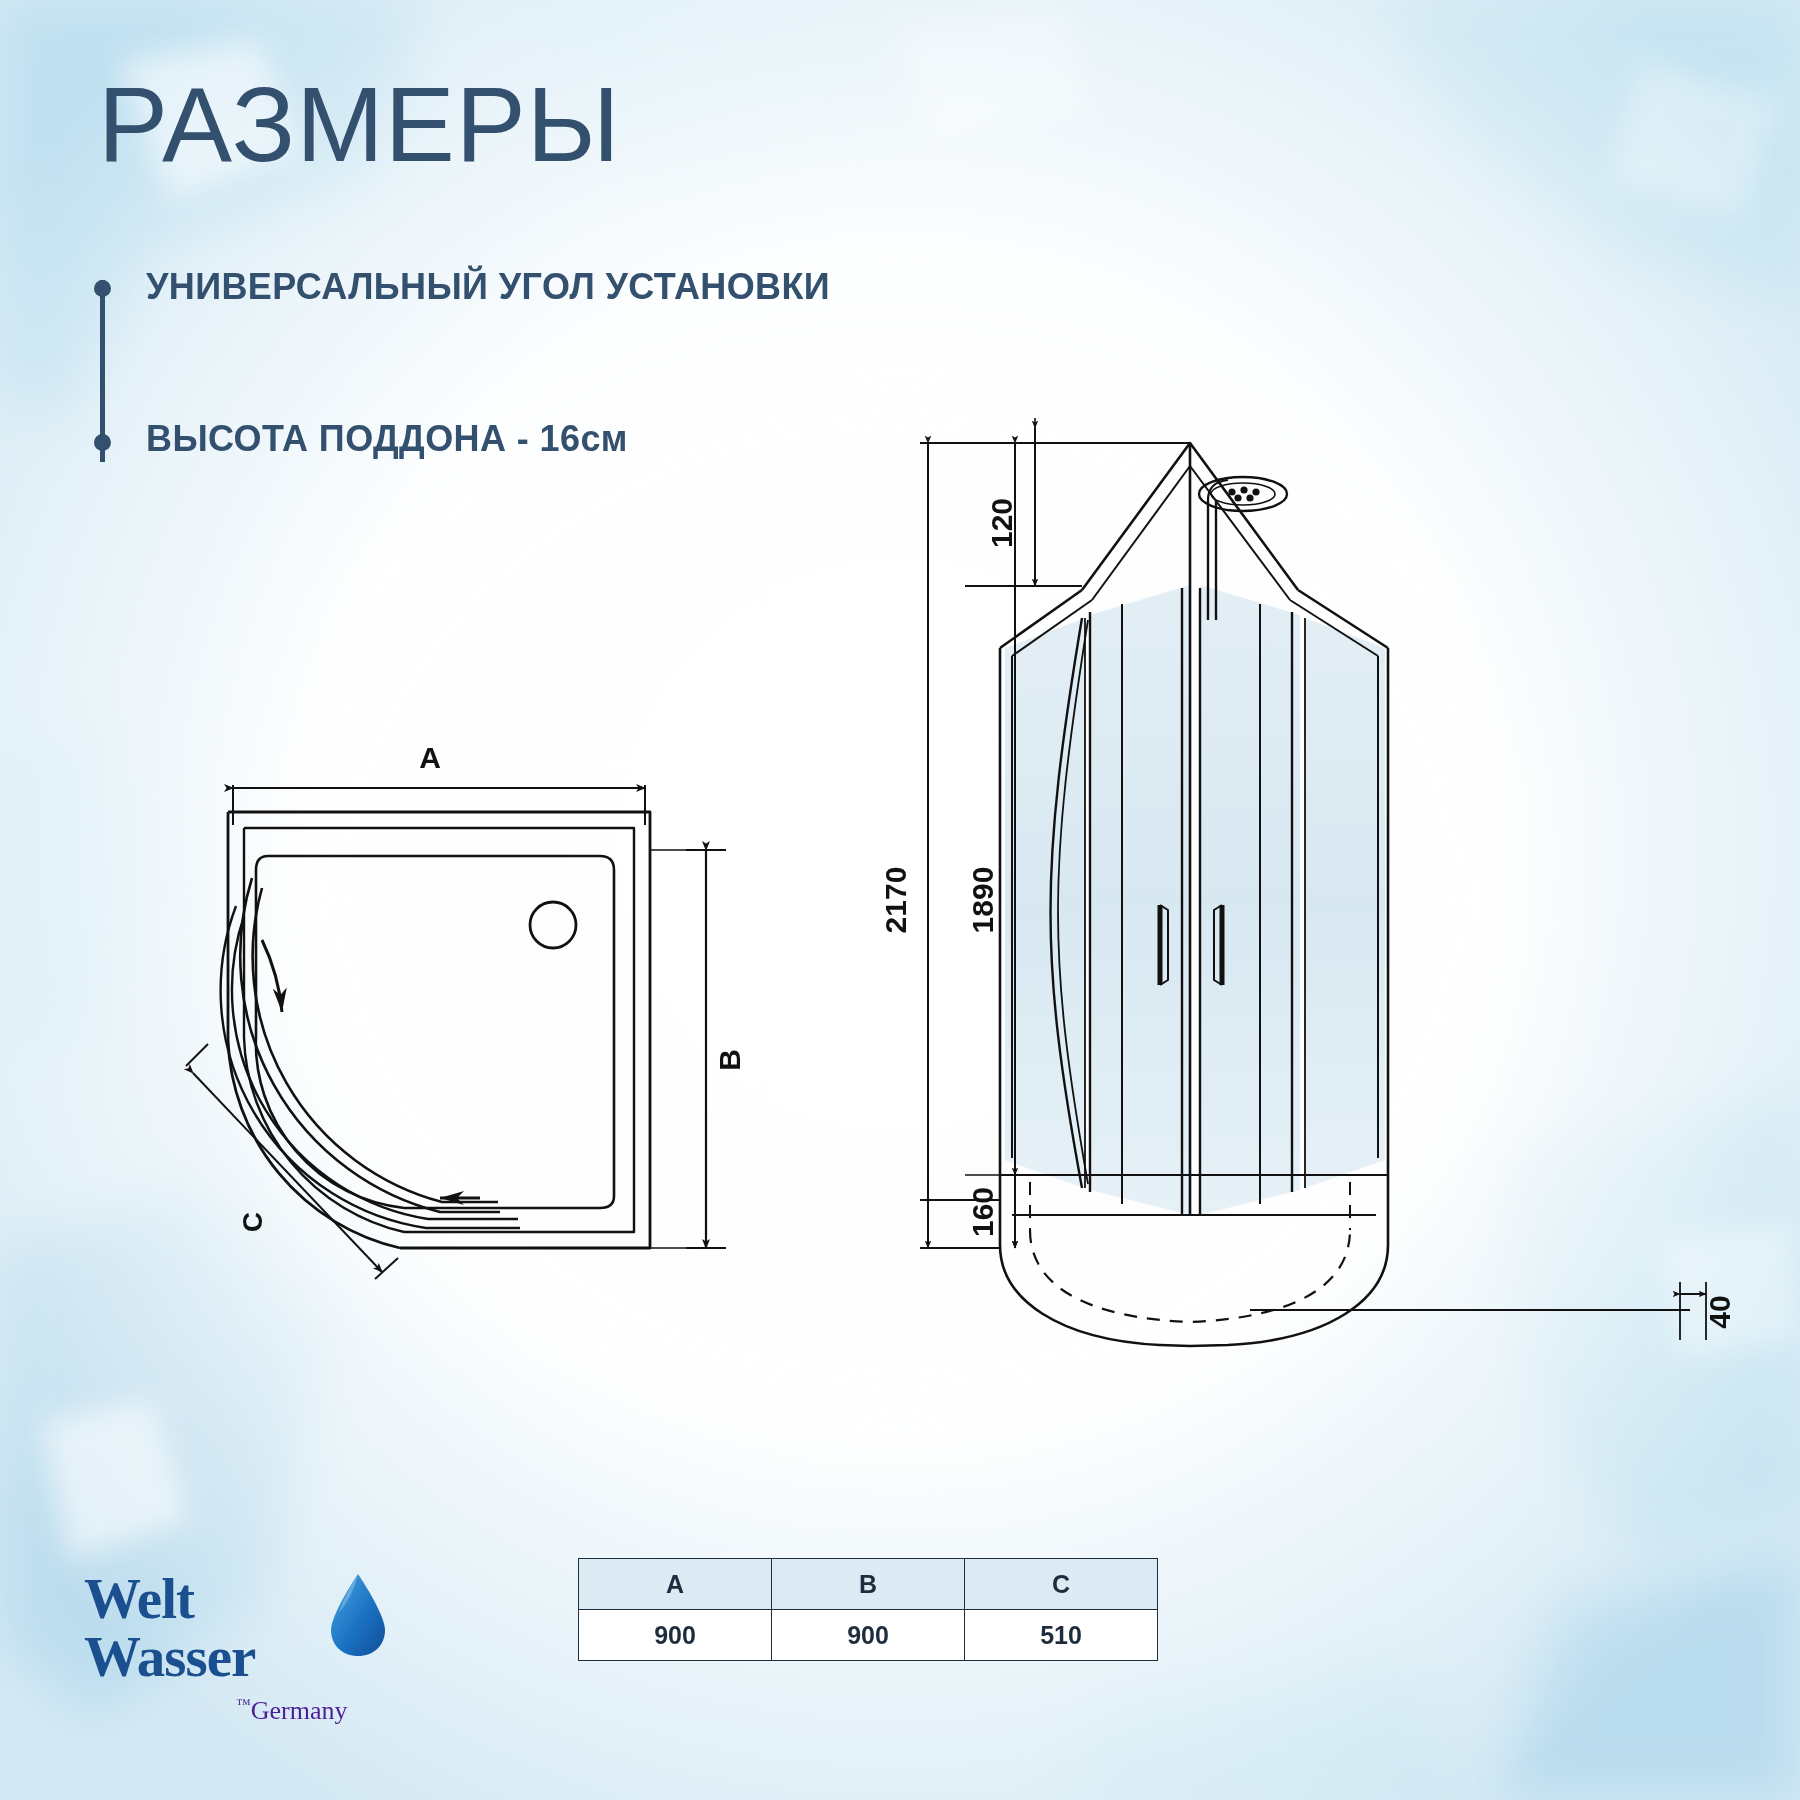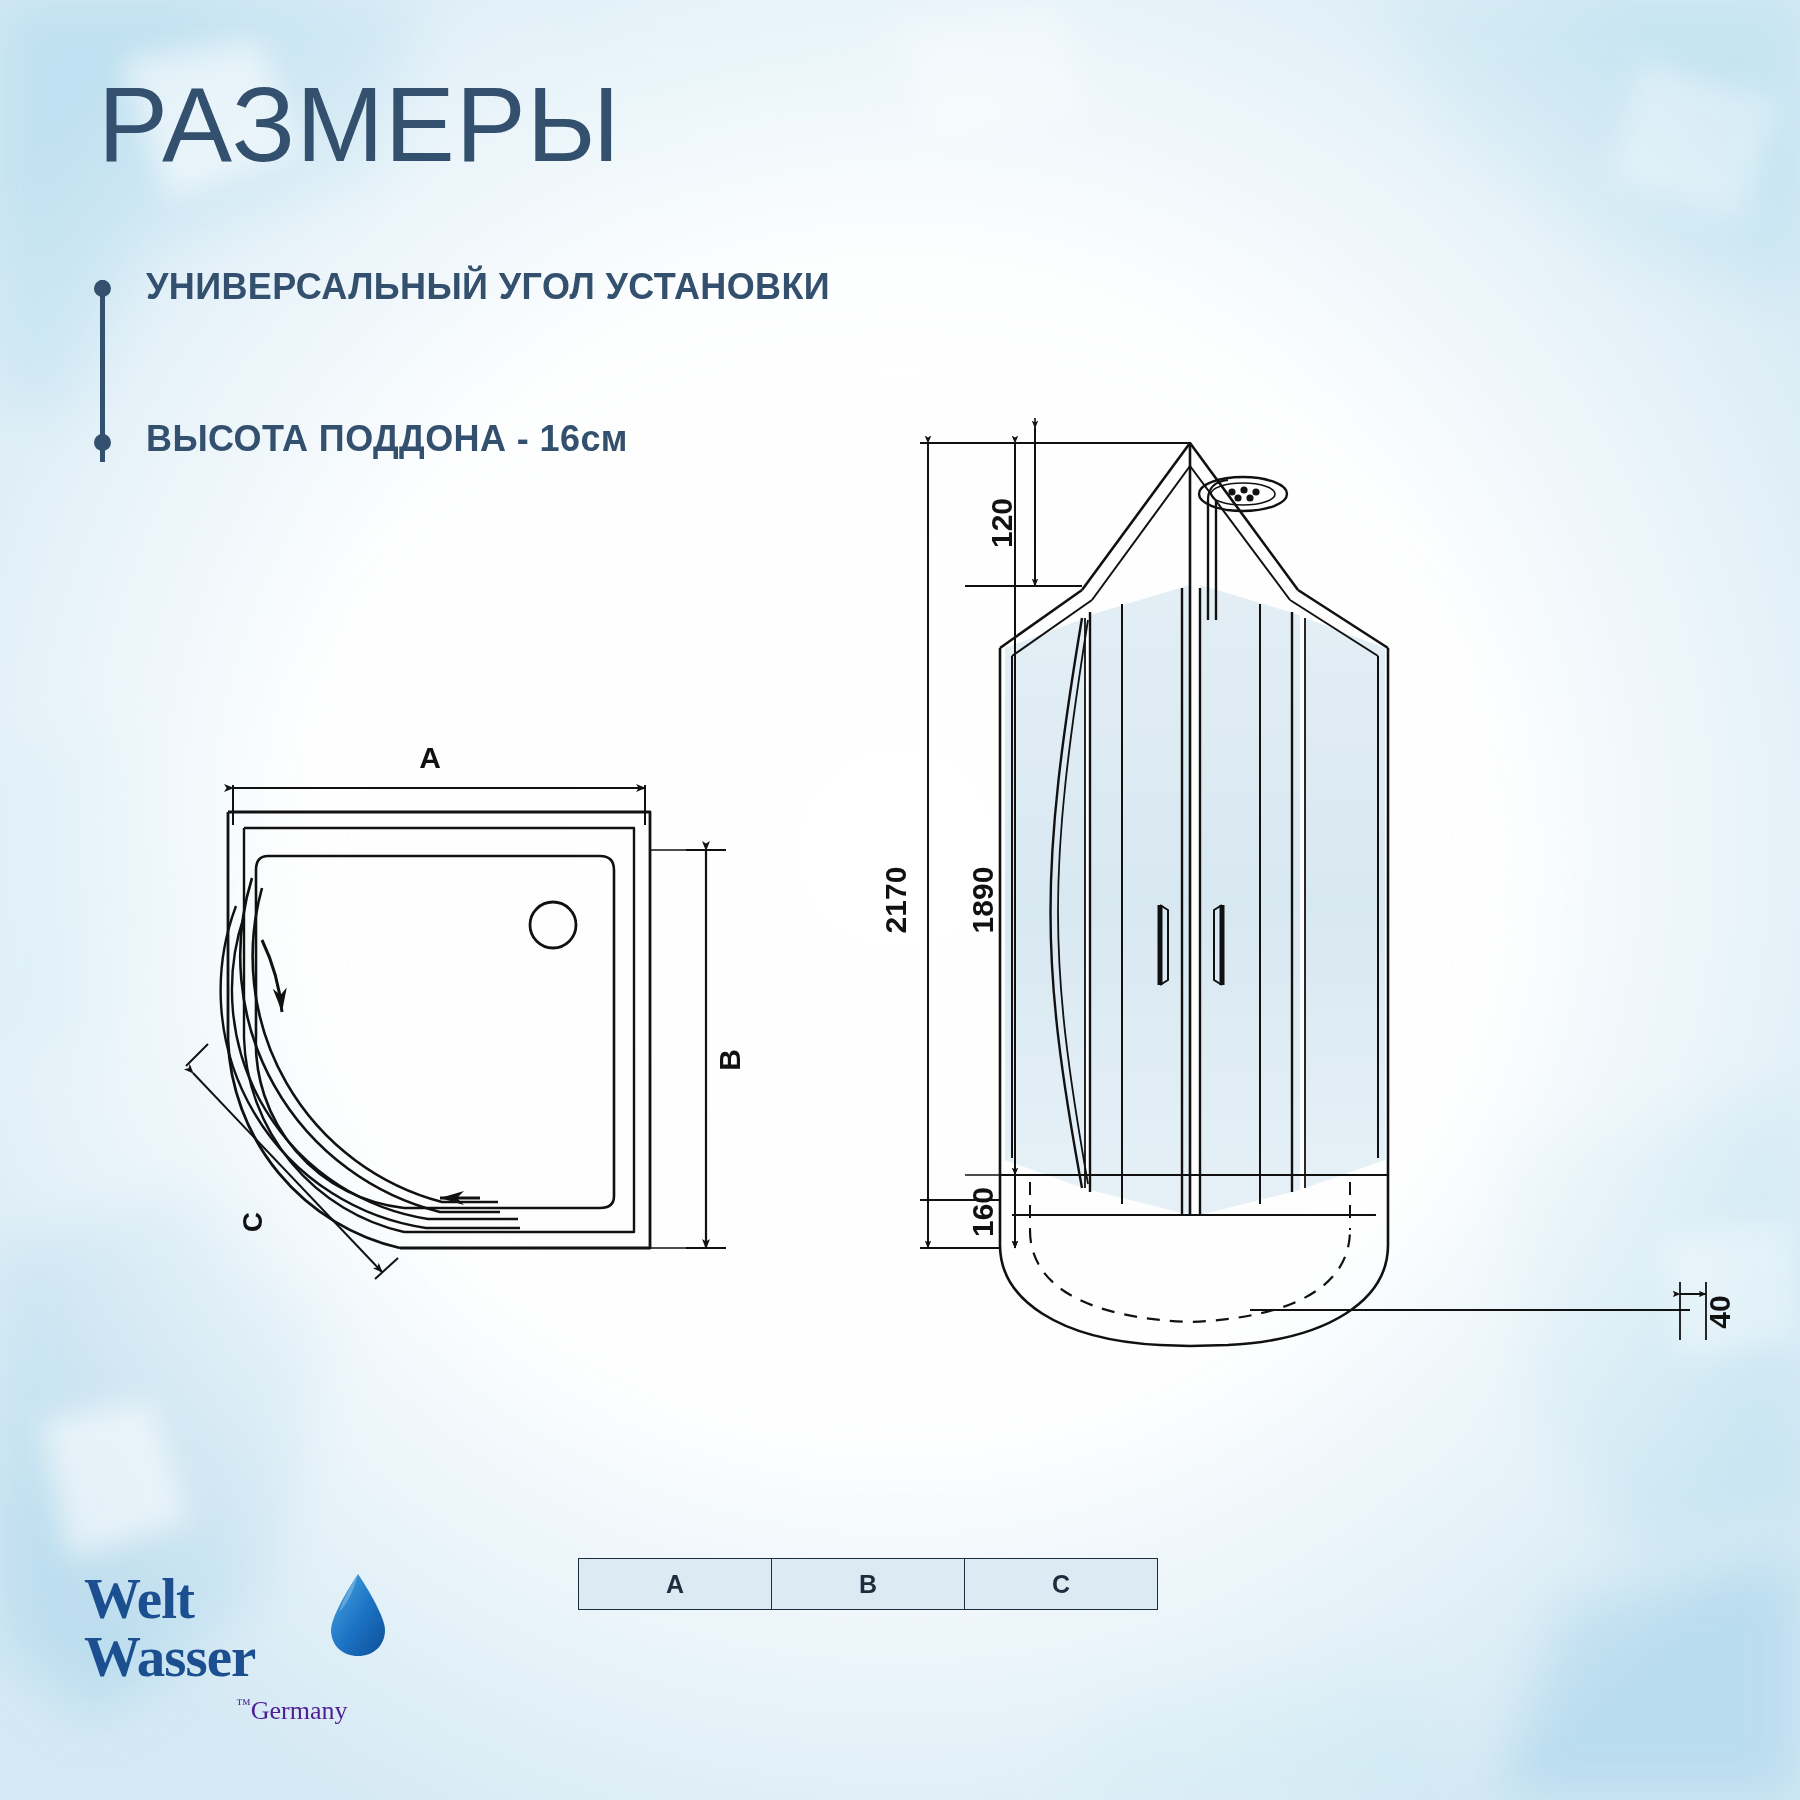--- a/index.html
+++ b/index.html
@@ -279,20 +279,25 @@
   <text x="1730" y="1312" text-anchor="middle" font-family="Liberation Sans, sans-serif" font-size="30" font-weight="bold" fill="#111" transform="rotate(-90 1730 1312)">40</text>
 </svg>
 
 <table class="spec-table">
   <tbody>
       <tr class="hdr">
     <td>A</td>
     <td>B</td>
     <td>C</td>
   </tr>
+  <tr class="vals">
+    <td>900</td>
+    <td>900</td>
+    <td>510</td>
+  </tr>
 </tbody>
   </table>
 
 <div class="logo">
   <div class="wordmark">Welt</div>
   <div class="wordmark w2">Wasser</div>
   <svg class="drop" viewBox="0 0 62 86">
     <defs>
       <linearGradient id="dg" x1="0" y1="0" x2="1" y2="1">
         <stop offset="0%" stop-color="#4aa8e0"></stop>

